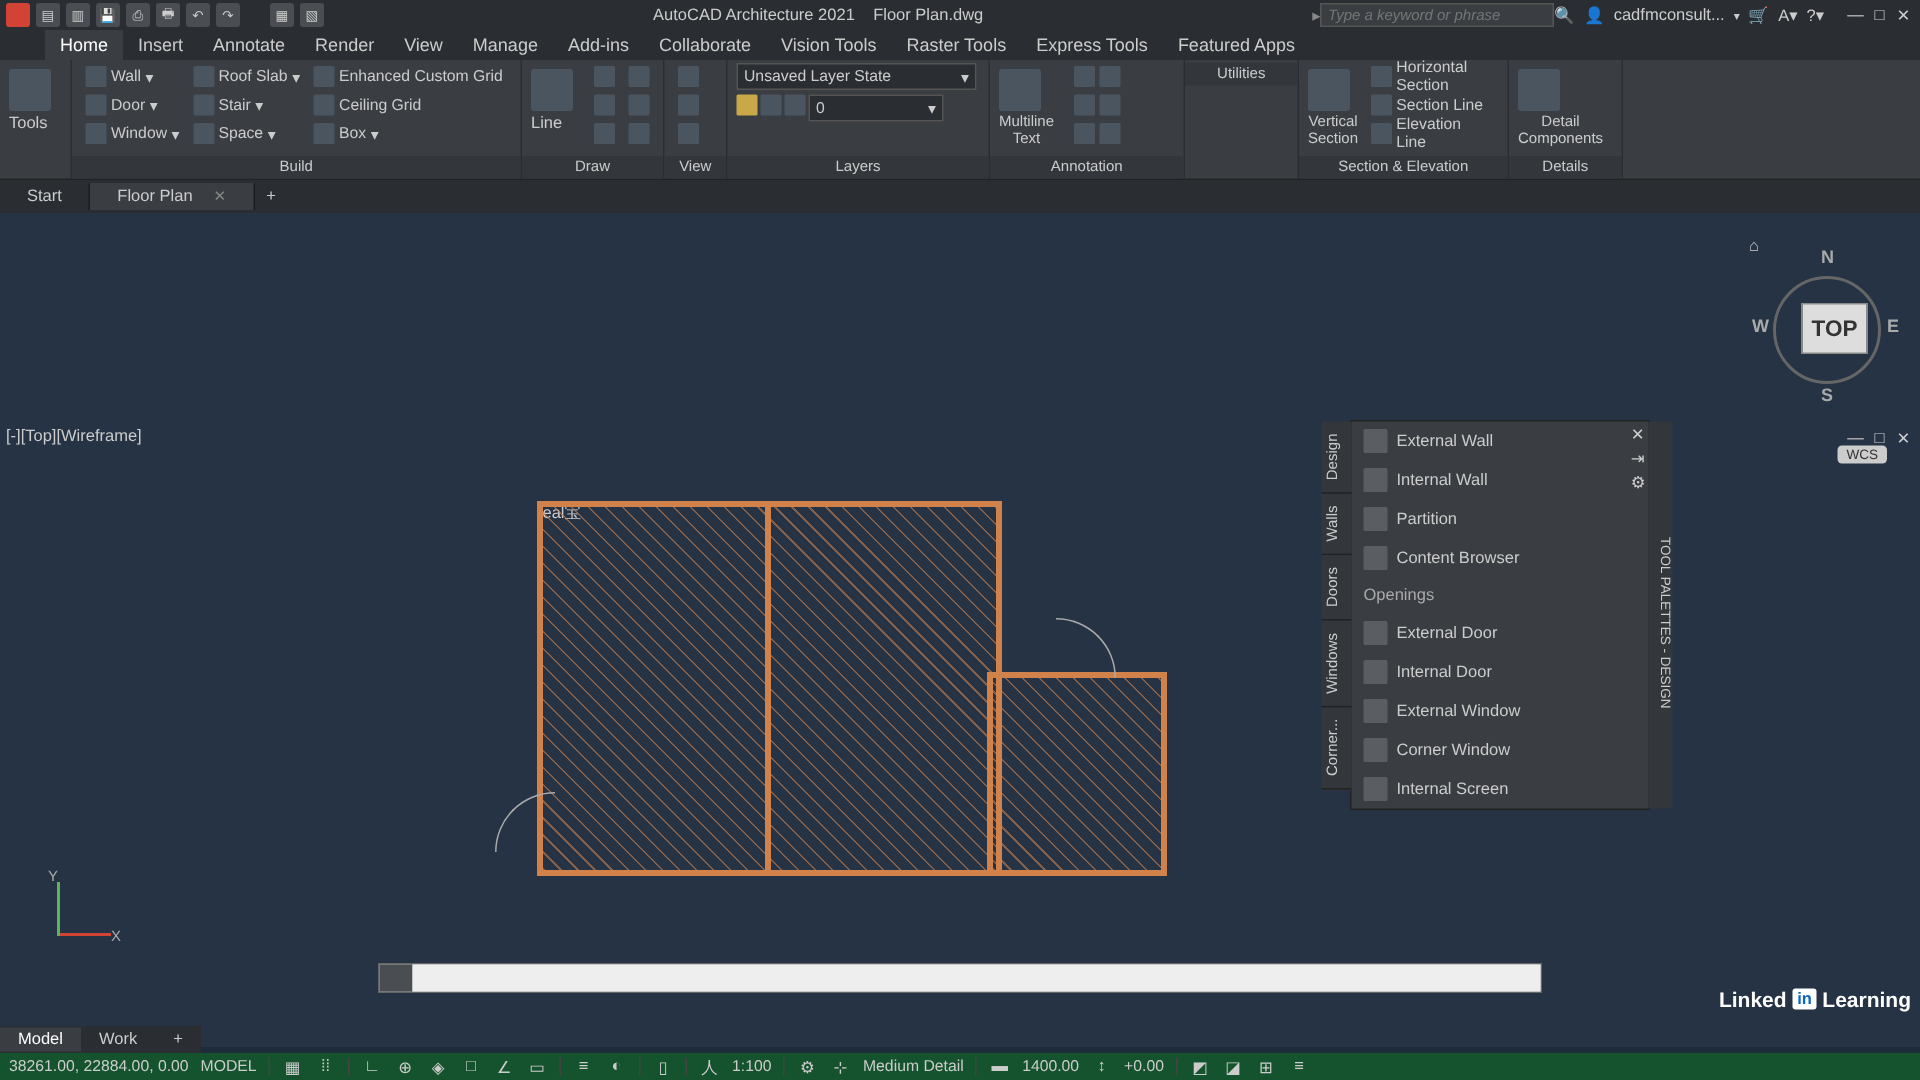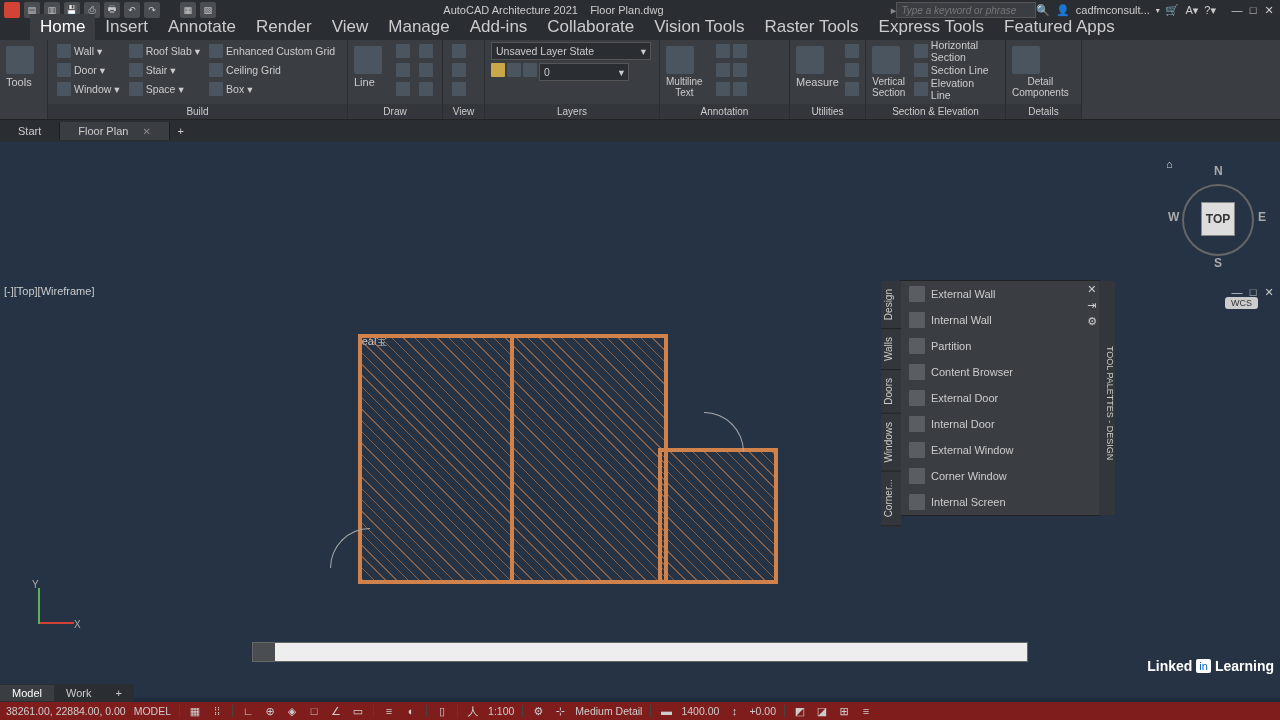--- a/index.html
+++ b/index.html
@@ -4,28 +4,28 @@
 <style>
 * { margin: 0; padding: 0; box-sizing: border-box; font-family: 'Segoe UI', Arial, sans-serif; }
 body { background: #1e2b3a; width: 1280px; height: 720px; overflow: hidden; color: #ccc; font-size: 11px; }
 
 
 .titlebar { height: 20px; background: #2a2e33; display: flex; align-items: center; padding: 0 4px; }
 .titlebar-left { display: flex; gap: 4px; align-items: center; }
 .app-logo { width: 16px; height: 16px; background: #d14334; border-radius: 2px; }
 .titlebar-icon { width: 16px; height: 16px; background: #4a4e53; border-radius: 2px; display: flex; align-items: center; justify-content: center; font-size: 9px; }
 .titlebar-center { flex: 1; text-align: center; color: #ccc; font-size: 11px; }
-.titlebar-search { width: 140px; height: 16px; background: #3a3e43; border: 1px solid #555; color: #888; font-style: italic; padding: 0 4px; font-size: 10px; }
+.titlebar-search { width: 156px; height: 16px; background: #3a3e43; border: 1px solid #555; color: #888; font-style: italic; padding: 0 4px; font-size: 10px; }
 .titlebar-right { display: flex; gap: 6px; align-items: center; }
 .win-controls { display: flex; gap: 2px; margin-left: 8px; }
 .win-btn { width: 14px; height: 14px; display: flex; align-items: center; justify-content: center; font-size: 11px; cursor: pointer; }
 
 
 .ribbon-tabs { height: 20px; background: #2a2e33; display: flex; align-items: flex-end; padding-left: 30px; }
-.ribbon-tab { padding: 3px 10px; font-size: 17px; color: #ccc; cursor: pointer; }
+.ribbon-tab { padding: 3px 10px; font-size: 12px; color: #ccc; cursor: pointer; }
 .ribbon-tab.active { background: #3a3e43; color: #fff; }
 
 
 .ribbon { height: 80px; background: #3a3e43; display: flex; border-bottom: 1px solid #222; }
 .ribbon-panel { border-right: 1px solid #2a2e33; padding: 2px 6px 0 6px; display: flex; flex-direction: column; }
 .panel-body { flex: 1; display: flex; gap: 3px; align-items: flex-start; }
 .panel-label { text-align: center; font-size: 10px; color: #ccc; padding: 2px 0; background: #33373c; margin: 0 -6px; }
 .big-btn { width: 44px; display: flex; flex-direction: column; align-items: flex-start; gap: 2px; padding-top: 4px; }
 .big-icon { width: 28px; height: 28px; background: #4a5560; border-radius: 2px; }
 .col { display: flex; flex-direction: column; gap: 1px; }
@@ -53,21 +53,21 @@
 .wall { position: absolute; background: transparent; }
 .outer { border: 4px solid #d1824a; }
 .room1 { left: 0; top: 0; width: 310px; height: 250px; }
 .room2 { left: 300px; top: 114px; width: 120px; height: 136px; }
 .hatch { position: absolute; background-image: repeating-linear-gradient(45deg, #d1824a 0, #d1824a 1px, transparent 1px, transparent 8px); opacity: 0.56; }
 .divider { position:absolute; left:152px; top:4px; width:4px; height:242px; background:#d1824a; }
 .door-arc { position: absolute; width: 40px; height: 40px; border: 1px solid #aaa; border-radius: 0 40px 0 0; border-left: none; border-bottom: none; }
 
 
 .navcube { position: absolute; top: 22px; right: 18px; width: 90px; height: 130px; }
-.cube-face { position: absolute; left: 29px; top: 38px; width: 34px; height: 34px; background: #ddd; color: #333; display: flex; align-items: center; justify-content: center; font-size: 12px; font-weight: bold; border: 1px solid #888; }
+.cube-face { position: absolute; left: 29px; top: 38px; width: 44px; height: 34px; background: #ddd; color: #333; display: flex; align-items: center; justify-content: center; font-size: 15px; font-weight: bold; border: 1px solid #888; }
 .compass-ring { position: absolute; left: 10px; top: 20px; width: 72px; height: 72px; border: 2px solid #666; border-radius: 50%; }
 .compass-dir { position: absolute; color: #aaa; font-size: 12px; font-weight: bold; }
 .wcs-badge { position: absolute; right: 22px; top: 155px; background: #ccc; color: #333; font-size: 9px; padding: 1px 6px; border-radius: 3px; }
 
 
 .palette { position: absolute; right: 180px; top: 138px; width: 200px; background: #3a3e43; border: 1px solid #222; }
 .palette-strip { position: absolute; left: -20px; top: 0; width: 20px; background: #33373c; display: flex; flex-direction: column; }
 .strip-tab { writing-mode: vertical-rl; transform: rotate(180deg); padding: 8px 2px; font-size: 10px; border-top: 1px solid #222; cursor: pointer; text-align: center; }
 .palette-ctrl { position: absolute; right: 2px; top: 2px; display: flex; flex-direction: column; gap: 3px; }
 .palette-item { display: flex; align-items: center; gap: 6px; padding: 5px 8px; font-size: 11px; cursor: pointer; }
@@ -86,27 +86,27 @@
 .cmdline { position: absolute; bottom: 36px; left: 252px; right: 252px; height: 20px; background: #ddd; border: 1px solid #666; display: flex; align-items: center; }
 .cmd-left { width: 22px; height: 100%; background: #4a4e53; }
 .cmd-input { flex: 1; height: 100%; background: #eee; border: none; padding: 0 6px; font-size: 11px; }
 
 
 .layouttabs { position: absolute; bottom: 18px; left: 0; height: 18px; background: #2a2e33; display: flex; align-items: center; }
 .layouttab { padding: 2px 12px; font-size: 11px; cursor: pointer; }
 .layouttab.active { background: #3a3e43; color: #fff; }
 
 
-.statusbar { position: absolute; bottom: 0; left: 0; right: 0; height: 18px; background: #7f1d1d; display: flex; align-items: center; padding: 0 6px; gap: 8px; font-size: 10.5px; }
+.statusbar { position: absolute; bottom: 0; left: 0; right: 0; height: 18px; background: #14532d; display: flex; align-items: center; padding: 0 6px; gap: 8px; font-size: 10.5px; }
 .status-sep { width: 1px; height: 12px; background: #444; }
 .status-icon { width: 14px; height: 14px; display: flex; align-items: center; justify-content: center; font-size: 11px; cursor: pointer; }
 
 
 .linkedin { position: absolute; right: 6px; bottom: 24px; color: #fff; font-size: 14px; font-weight: 600; display:flex; align-items:center; gap:4px;}
-.linkedin-box { background:#fff; color:#0a66c2; font-weight:normal; padding:1px 3px; font-size:11px; border-radius:2px;}
+.linkedin-box { background:#fff; color:#0a66c2; font-weight:bold; padding:1px 3px; font-size:11px; border-radius:2px;}
 </style>
 </head>
 <body>
 
 <div class="titlebar">
   <div class="titlebar-left">
     <div class="app-logo"></div>
     <div class="titlebar-icon">▤</div>
     <div class="titlebar-icon">▥</div>
     <div class="titlebar-icon">💾</div>
@@ -276,37 +276,20 @@
           </div>
         <div class="small-btn">
             <div class="sm-icon"></div>
             <div class="sm-icon"></div>
           </div>
       </div>
     </div>
     <div class="panel-label">Annotation</div>
   </div>
   <div class="ribbon-panel" style="width:76px">
-    <div class="panel-body">
-      <div class="big-btn">
-          <div class="big-icon"></div>
-          <span>Measure</span>
-        </div>
-      <div class="col">
-        <div class="small-btn">
-            <div class="sm-icon"></div>
-          </div>
-        <div class="small-btn">
-            <div class="sm-icon"></div>
-          </div>
-        <div class="small-btn">
-            <div class="sm-icon"></div>
-          </div>
-      </div>
-    </div>
     <div class="panel-label">Utilities</div>
   </div>
   <div class="ribbon-panel" style="width:140px">
     <div class="panel-body">
       <div class="big-btn">
           <div class="big-icon"></div>
           <span style="white-space:pre-line;font-size:10px;text-align:center">Vertical
 Section</span>
         </div>
       <div class="col">
@@ -385,20 +368,21 @@
         <span>Internal Wall</span>
       </div>
     <div class="palette-item">
         <div class="palette-icon"></div>
         <span>Partition</span>
       </div>
     <div class="palette-item">
         <div class="palette-icon"></div>
         <span>Content Browser</span>
       </div>
+    <div class="palette-section">Openings</div>
     <div class="palette-item">
         <div class="palette-icon"></div>
         <span>External Door</span>
       </div>
     <div class="palette-item">
         <div class="palette-icon"></div>
         <span>Internal Door</span>
       </div>
     <div class="palette-item">
         <div class="palette-icon"></div>

